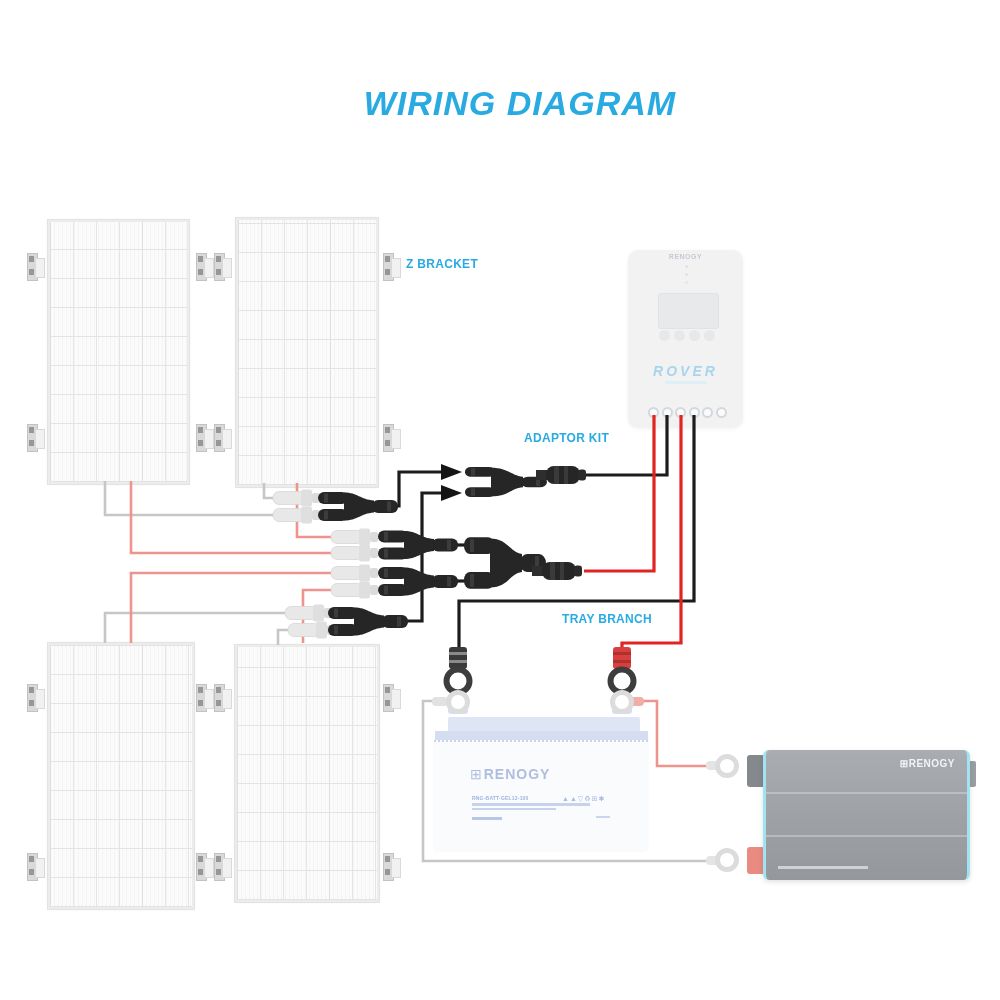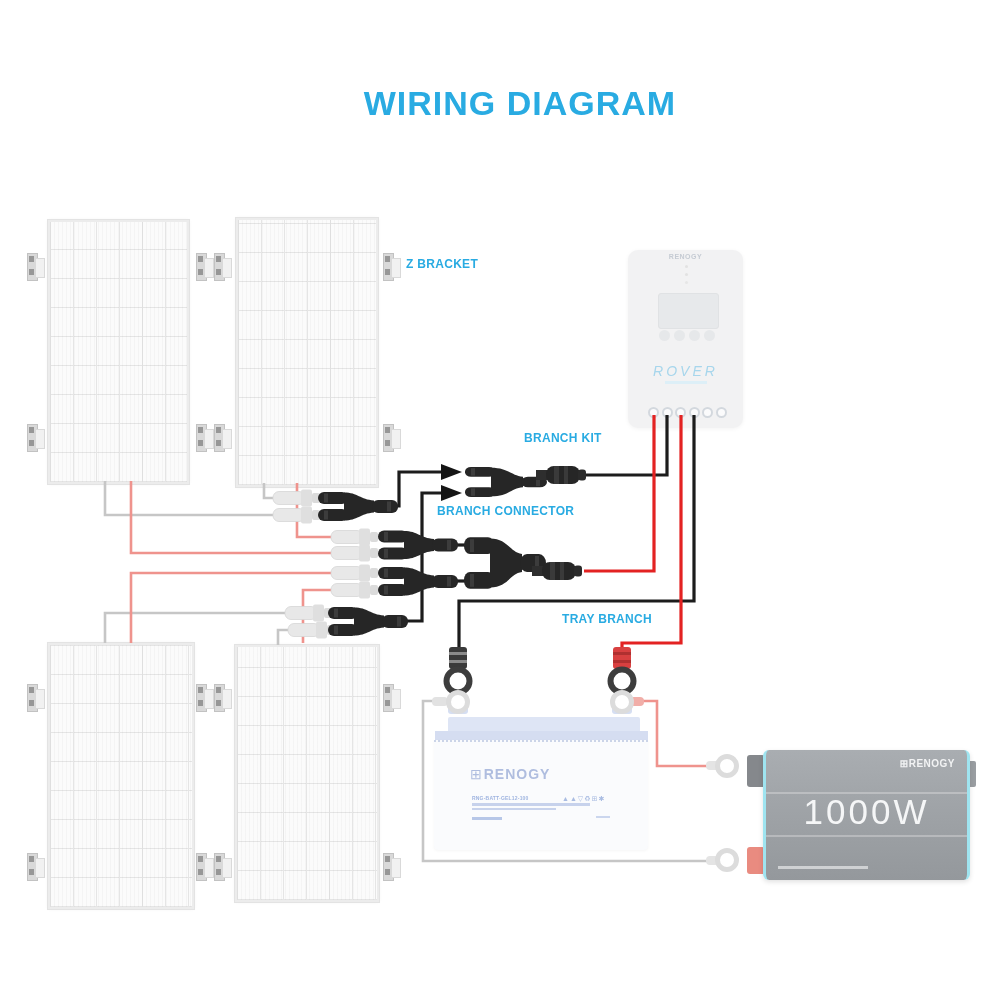--- a/index.html
+++ b/index.html
@@ -9,21 +9,21 @@
     --wire-faint-gray:#C6C6C6;
     --wire-faint-red:#EF938D;
   }
   html,body{margin:0;padding:0;background:#fff;}
   body{font-family:"Liberation Sans", sans-serif;}
   #canvas{position:relative;width:1000px;height:1000px;background:#fff;overflow:hidden;}
   .abs{position:absolute;}
 
   
   .title{left:360px;top:84px;width:320px;text-align:center;
-    font-size:34px;font-weight:900;letter-spacing:1px;color:var(--accent);}
+    font-size:34px;font-weight:900;letter-spacing:1px;color:var(--accent);font-style:italic;}
   .lbl{color:var(--accent);font-weight:700;font-size:12px;letter-spacing:.3px;white-space:nowrap;}
 
   
   .panel{border:2px solid #ECECEC;outline:1px solid #E3E3E3;background:
     repeating-linear-gradient(90deg, rgba(0,0,0,0.028) 0 1px, transparent 1px 4px),
     repeating-linear-gradient(90deg, #E5E5E5 0 1px, transparent 1px 23px),
     repeating-linear-gradient(0deg, #E5E5E5 0 1px, transparent 1px 29px),
     #FBFBFB;
     box-shadow:0 0 4px rgba(0,0,0,.05);}
 
@@ -38,21 +38,21 @@
   .controller{left:628px;top:250px;width:115px;height:178px;background:#F2F2F3;border-radius:10px;
     box-shadow:0 1px 4px rgba(0,0,0,.05);}
   .ctrl-logo{position:absolute;top:3px;left:0;width:100%;text-align:center;
     font-size:7px;font-weight:700;letter-spacing:.5px;color:#C5CBD3;}
   .ctrl-ant{position:absolute;left:57px;top:15px;width:3px;height:3px;background:#E2E2E2;border-radius:50%;
     box-shadow:0 8px 0 #E2E2E2, 0 16px 0 #E6E6E6;}
   .ctrl-screen{position:absolute;left:30px;top:43px;width:59px;height:34px;background:#E7E9EB;border:1px solid #E0E2E4;border-radius:3px;}
   .ctrl-buttons{position:absolute;left:31px;top:80px;display:flex;gap:4px;}
   .ctrl-buttons i{display:block;width:11px;height:11px;border-radius:50%;background:#E6E8EA;}
   .ctrl-model{position:absolute;top:113px;left:0;width:100%;text-align:center;
-    font-size:14px;font-weight:400;font-style:italic;letter-spacing:3px;color:#A7D6EC;}
+    font-size:14px;font-weight:700;font-style:italic;letter-spacing:3px;color:#A7D6EC;}
   .ctrl-sub{position:absolute;top:131px;left:37px;width:42px;height:3px;background:#DDEFF7;}
   .ctrl-terms{position:absolute;left:20px;top:157px;display:flex;gap:2.5px;}
   .ctrl-terms i{display:block;width:11px;height:11px;border-radius:50%;background:#FBFBFC;border:2px solid #D3D8DE;box-sizing:border-box;}
 
   
   .bat-post{background:#D5DEF2;border-radius:3px;}
   .bat-cap1{left:448px;top:717px;width:192px;height:16px;background:#DEE5F5;border-radius:2px 2px 0 0;}
   .bat-cap2{left:435px;top:731px;width:213px;height:11px;background:#D5DDF1;}
   .bat-body{left:434px;top:740px;width:214px;height:108px;background:#FAFBFD;
     border-top:2px dotted #CBD4E8;border-radius:0 0 4px 4px;box-shadow:0 1px 3px rgba(0,0,0,.04);}
@@ -227,21 +227,20 @@
     <div class="bat-mark"></div>
   </div>
 
   <div class="abs inv-block-t"></div>
   <div class="abs inv-block-b"></div>
   <div class="abs inv-tab-r"></div>
   <div class="abs inverter">
     <div class="inv-sep" style="top:42px;"></div>
     <div class="inv-sep" style="top:85px;"></div>
     <div class="inv-logo"><span>⊞</span><span>RENOGY</span></div>
-    <div class="inv-power">1000W</div>
     <div class="inv-footer"></div>
   </div>
 
   <svg id="wires" class="abs" width="1000" height="1000" viewBox="0 0 1000 1000">
     <defs>
 
       <g id="mc4w">
         <rect x="0" y="-6.5" width="32" height="13" rx="6" fill="#E8E8E8" stroke="#D6D6D6" stroke-width="0.8"></rect>
         <rect x="28" y="-8.5" width="11" height="17" rx="2" fill="#DFDFDF"></rect>
         <rect x="39" y="-5" width="8" height="10" rx="2" fill="#DBDBDB"></rect>
@@ -363,17 +362,16 @@
       <use href="#ringf" x="622" y="702"></use>
       <rect x="706" y="761" width="14" height="9" rx="4" fill="#E4E4E4"></rect>
       <use href="#ringf" x="727" y="766"></use>
       <rect x="706" y="856" width="14" height="9" rx="4" fill="#E4E4E4"></rect>
       <use href="#ringf" x="727" y="860"></use>
     </g>
   </svg>
 
   <div class="abs title">WIRING DIAGRAM</div>
   <div class="abs lbl" style="left:406px;top:257px;">Z BRACKET</div>
-  <div class="abs lbl" style="left:524px;top:431px;">BRANCH KIT</div>
-  <div class="abs lbl" style="left:437px;top:504px;">BRANCH CONNECTOR</div>
+  <div class="abs lbl" style="left:524px;top:431px;">ADAPTOR KIT</div>
   <div class="abs lbl" style="left:562px;top:612px;">TRAY BRANCH</div>
 
 </div>
 
 </body></html>

